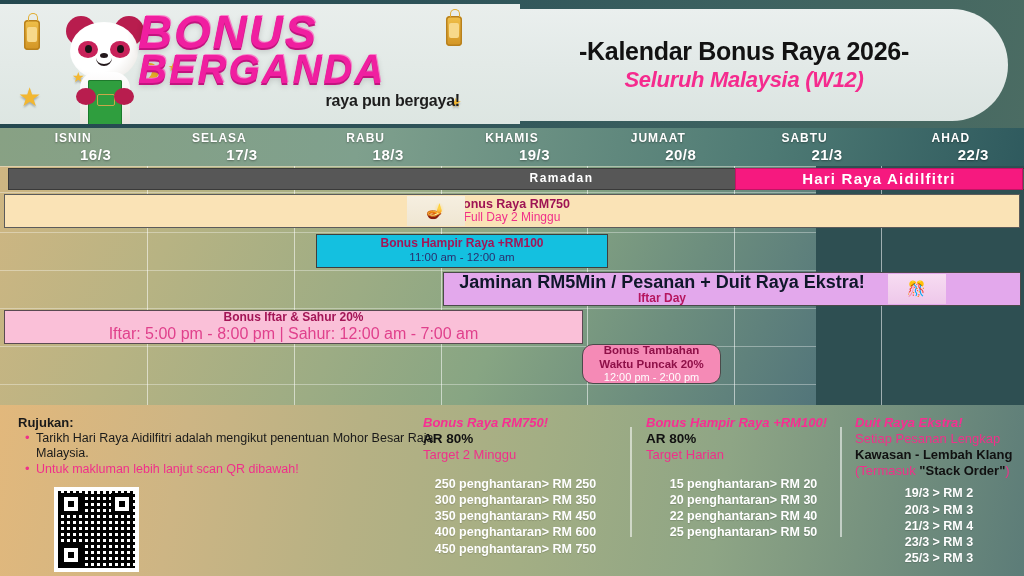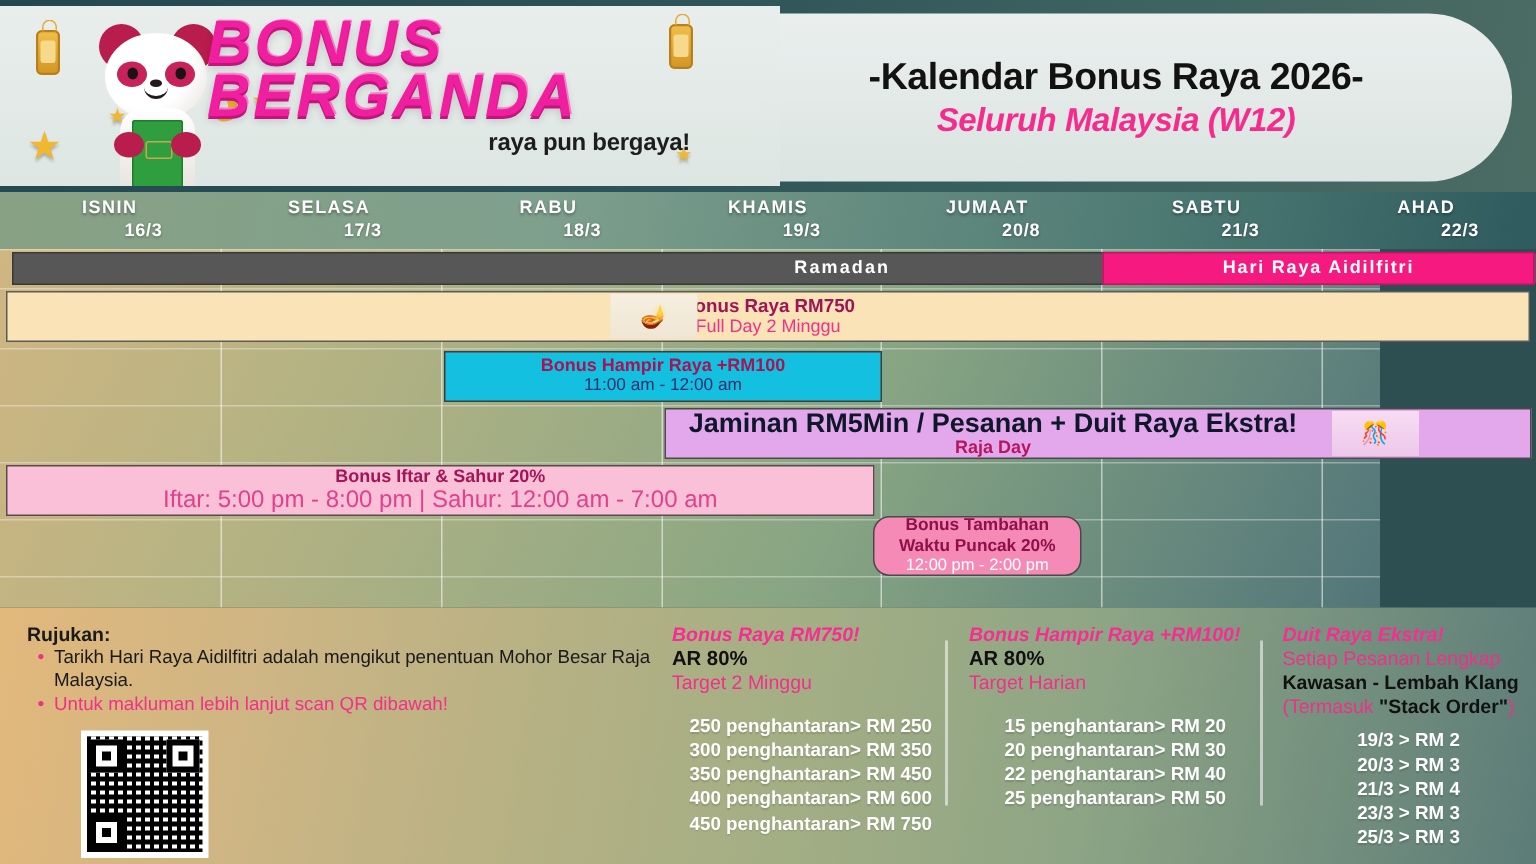--- a/index.html
+++ b/index.html
@@ -37,21 +37,21 @@
     letter-spacing:-0.3px; white-space:nowrap; margin-top:1px;
   }
 
   
   .brand { position:absolute; left:138px; top:6px; width:330px; height:118px; }
   .brand-word {
     font-weight:bold; font-style:italic; color:#f01fa0;
     letter-spacing:2px; line-height:0.92;
     text-shadow:0 2px 0 #c3137f, 0 3px 6px rgba(0,0,0,.18), 1px -1px 0 #ff86d0;
   }
-  .brand-bonus { font-size:41px; }
+  .brand-bonus { font-size:47px; }
   .brand-berganda { font-size:40px; margin-top:-2px;}
   .brand-tag {
     font-size:16px; color:#1d1d1d; font-weight:600; text-align:right;
     margin-top:4px; padding-right:8px; letter-spacing:-.2px;
   }
 
   
   .panda { position:absolute; left:58px; top:8px; width:92px; height:120px; }
   .p-ear { position:absolute; width:30px; height:30px; border-radius:50%; background:#b81d4e; }
   .p-ear.l { left:8px; top:4px; }
@@ -89,25 +89,25 @@
   .daybar {
     position:absolute; left:0; top:128px; width:1024px; height:38px;
     background:linear-gradient(100deg,#88a184 0%, #7fa08d 35%, #4e7a74 75%, #2f5a5e 100%);
     display:flex;
   }
   .daycell {
     flex:1 1 0; color:#ffffff; text-align:center; padding-top:3px;
     font-size:12px; font-weight:bold; letter-spacing:1px;
     text-shadow:0 1px 2px rgba(0,0,0,.35);
   }
-  .daycell .dnum { font-size:12px; letter-spacing:.5px; display:block; margin-top:1px;margin-left:45px;}
+  .daycell .dnum { font-size:15px; letter-spacing:.5px; display:block; margin-top:1px;margin-left:45px;}
 
   
   .grid {
-    position:absolute; left:0; top:166px; width:920px; height:239px;
+    position:absolute; left:0; top:166px; width:816px; height:239px;
     background:linear-gradient(115deg,#cfb682 0%, #b7b383 22%, #9cac84 45%, #87a583 62%, #6d8e7e 80%, #52757a 100%);
   }
   .gridlines { position:absolute; inset:0; }
   .vline { position:absolute; top:0; bottom:0; width:1px; background:rgba(255,255,255,.55); }
   .hline { position:absolute; left:0; right:0; height:1px; background:rgba(255,255,255,.35); }
 
   .ev {
     position:absolute; border:1.5px solid #4a4a4a; display:flex;
     flex-direction:column; align-items:center; justify-content:center;
     overflow:hidden; box-sizing:border-box;
@@ -115,27 +115,27 @@
   .ev .t1 { font-weight:bold; line-height:1.15; text-align:center; }
   .ev .t2 { line-height:1.15; text-align:center; }
 
   .ev-ramadan {
     background:#575757; border-color:#3a3a3a; color:#ffffff;
   }
   .ev-ramadan .t1 { font-size:12px; letter-spacing:1.4px; }
   .ev-raya {
     background:#f6197f; border-color:#c11464; color:#ffffff;
   }
-  .ev-raya .t1 { font-size:12px; letter-spacing:1.2px; }
+  .ev-raya .t1 { font-size:15px; letter-spacing:1.2px; }
 
   .ev-rm750 { background:#fae3b6; border-color:#5b5b5b; }
   .ev-rm750 .t1 { font-size:12.5px; color:#9e1454; }
   .ev-rm750 .t2 { font-size:12px; color:#f0308a; }
 
-  .ev-hampir { background:#14c0e0; border-color:#3e3e3e; }
+  .ev-hampir { background:#14c0e0; border-color:#3e3e3e;margin-left:20px; }
   .ev-hampir .t1 { font-size:12px; color:#a31556; }
   .ev-hampir .t2 { font-size:11.5px; color:#2a2f6e; }
 
   .ev-jaminan { background:#e3a8ec; border-color:#4a4a4a; }
   .ev-jaminan .t1 { font-size:18px; color:#0f172a; }
   .ev-jaminan .t2 { font-size:12px; color:#b6165f; font-weight:bold;}
 
   .ev-iftar { background:#fac0d8; border-color:#5a4a52; }
   .ev-iftar .t1 { font-size:12px; color:#a31556; }
   .ev-iftar .t2 { font-size:16px; color:#e0408c; }
@@ -172,21 +172,21 @@
     background-image:
       repeating-linear-gradient(90deg,#000 0 3px,transparent 3px 6px),
       repeating-linear-gradient(0deg,#000 0 3px,transparent 3px 6px);
     background-size:6px 6px, 6px 6px; position:relative; background-color:#fff;}
   .qr-eye { position:absolute; width:22px; height:22px; border:4px solid #000; background:#fff;}
   .qr-eye:after{content:"";position:absolute;left:4px;top:4px;width:6px;height:6px;background:#000;}
   .qr-eye.tl{left:2px;top:2px;} .qr-eye.tr{right:2px;top:2px;} .qr-eye.bl{left:2px;bottom:2px;}
 
   .f-sep { position:absolute; top:22px; width:2px; height:110px; background:rgba(255,255,255,.55); }
 
-  .f-b1 { left:448px; width:185px; }
+  .f-b1 { left:423px; width:185px; }
   .f-b2 { left:646px; width:195px; }
   .f-b3 { left:855px; width:168px; }
 
   .bx-title { font-size:13px; font-weight:bold; font-style:italic; color:#f72e92; line-height:1.2;}
   .bx-ar { font-size:13.5px; font-weight:bold; color:#111; line-height:1.25;}
   .bx-tg { font-size:13px; color:#f0308a; line-height:1.25;}
   .bx-tg.dark { color:#111; font-weight:bold; font-size:13px;}
   .bx-tg.pk { color:#f0308a;}
   .bx-rows { margin-top:12px; }
   .bx-row { font-size:12.5px; font-weight:bold; color:#ffffff; line-height:1.3; text-align:center;
@@ -310,21 +310,21 @@
 
     <div class="ev ev-hampir" style="left:296px;top:68px;width:292px;height:34px;">
       <div class="t1">Bonus Hampir Raya +RM100</div>
       <div class="t2">11:00 am - 12:00 am</div>
     </div>
 
     <div class="ev ev-jaminan" style="left:443px;top:106px;width:578px;height:34px;">
       <div class="ev-thumb pinkish" style="left:444px;">🎊</div>
       <div style="display:flex;flex-direction:column;align-items:center;transform:translateX(-70px);">
         <div class="t1">Jaminan RM5Min / Pesanan + Duit Raya Ekstra!</div>
-        <div class="t2">Raja Day</div>
+        <div class="t2">Iftar Day</div>
       </div>
     </div>
 
     <div class="ev ev-iftar" style="left:4px;top:144px;width:579px;height:34px;">
       <div class="t1">Bonus Iftar &amp; Sahur 20%</div>
       <div class="t2">Iftar: 5:00 pm - 8:00 pm | Sahur: 12:00 am - 7:00 am</div>
     </div>
 
     <div class="ev ev-puncak" style="left:582px;top:178px;width:139px;height:40px;border-radius:11px;">
       <div class="t1">Bonus Tambahan</div>

